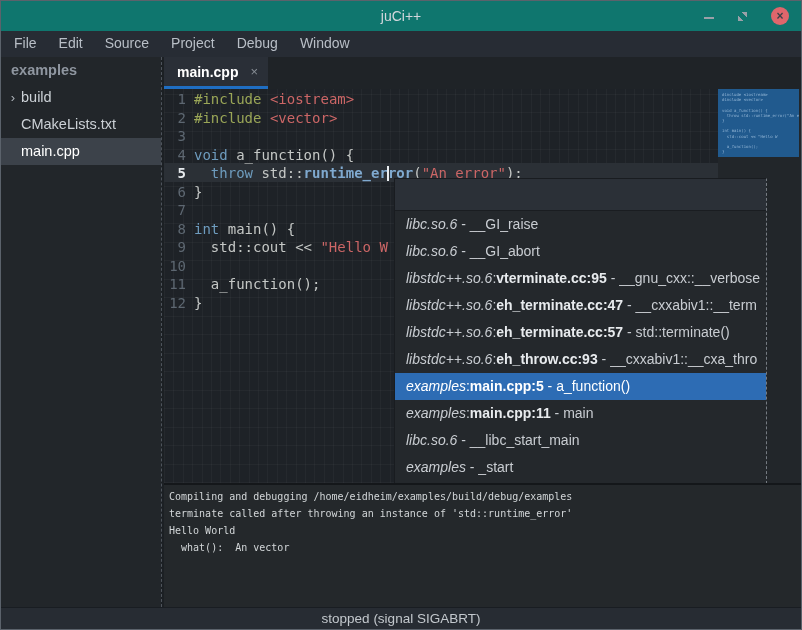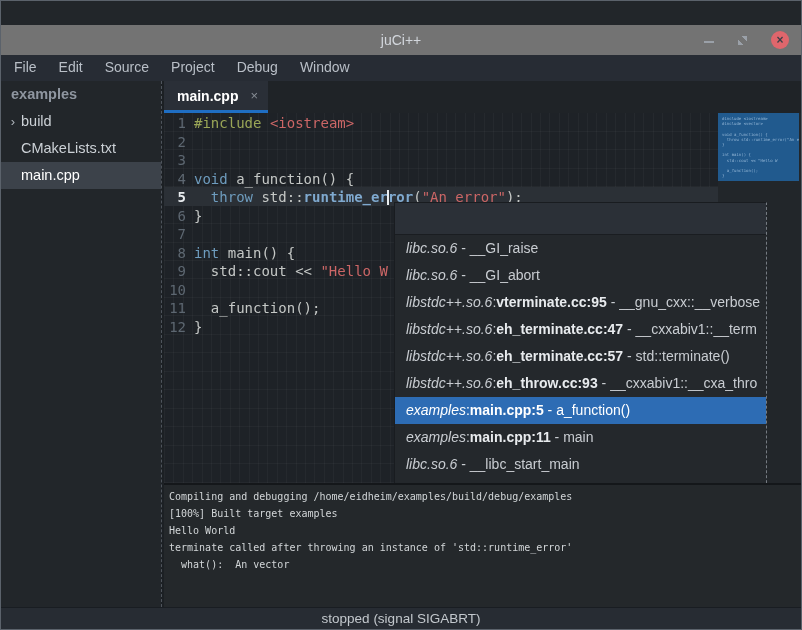--- a/index.html
+++ b/index.html
@@ -2,21 +2,21 @@
 <html><head>
 <meta charset="utf-8">
 <style>
   * { box-sizing: border-box; margin: 0; padding: 0; }
   html,body { width:802px; height:630px; overflow:hidden; }
   body { font-family:"Liberation Sans", sans-serif; background:#15181b; }
   .window { position:absolute; inset:0; border:1px solid #5b626b; background:#22262a;
             display:flex; flex-direction:column; }
 
   
-  .titlebar { height:30px; background:#737373; position:relative; flex:0 0 auto;margin-top:24px; }
+  .titlebar { height:30px; background:#0f766e; position:relative; flex:0 0 auto; }
   .title { position:absolute; left:0; right:0; top:0; height:30px; line-height:30px;
            text-align:center; color:#d3d7dd; font-size:14px; }
   .winctrls { position:absolute; right:12px; top:0; height:30px; display:flex; align-items:center; gap:24px; }
   .btn-min { width:10px; height:2px; background:#9aa0a8; margin-top:4px; cursor:pointer; }
   .btn-restore { width:9px; height:9px; cursor:pointer;
       background:linear-gradient(45deg,#9aa0a8 28%,transparent 28%,transparent 72%,#9aa0a8 72%); }
   .btn-close { width:18px; height:18px; border-radius:50%; background:#df666c; color:#3c4149;
       font-size:12px; font-weight:bold; line-height:18px; text-align:center; cursor:pointer; }
 
   
@@ -140,21 +140,21 @@
           <span class="tab-label">main.cpp</span>
           <span class="tab-close">×</span>
         </div>
       </div>
 
       <div class="editor">
         <div class="grid"></div>
         <div class="cur-line"></div>
         <div class="code" id="code-area">
             <div class="cline"><span class="lnum">1</span><span class="lbody"><span class="tok-pp">#include</span><span class="tok-txt"> </span><span class="tok-str">&lt;iostream&gt;</span></span></div>
-            <div class="cline"><span class="lnum">2</span></div>
+            <div class="cline"><span class="lnum">2</span><span class="lbody"><span class="tok-pp">#include</span><span class="tok-txt"> </span><span class="tok-str">&lt;vector&gt;</span></span></div>
             <div class="cline"><span class="lnum">3</span><span class="lbody"></span></div>
             <div class="cline"><span class="lnum">4</span><span class="lbody"><span class="tok-kw">void</span><span class="tok-txt"> a_function() {</span></span></div>
             <div class="cline"><span class="lnum cur">5</span><span class="lbody"><span class="tok-txt">  </span><span class="tok-kw">throw</span><span class="tok-txt"> std::</span><span class="tok-kwb">runtime_er</span><span class="caret"></span><span class="tok-kwb">ror</span><span class="tok-txt">(</span><span class="tok-str">"An error"</span><span class="tok-txt">);</span></span></div>
             <div class="cline"><span class="lnum">6</span><span class="lbody"><span class="tok-txt">}</span></span></div>
             <div class="cline"><span class="lnum">7</span><span class="lbody"></span></div>
             <div class="cline"><span class="lnum">8</span><span class="lbody"><span class="tok-kw">int</span><span class="tok-txt"> main() {</span></span></div>
             <div class="cline"><span class="lnum">9</span><span class="lbody"><span class="tok-txt">  std::cout &lt;&lt; </span><span class="tok-str">"Hello W</span></span></div>
             <div class="cline"><span class="lnum">10</span><span class="lbody"></span></div>
             <div class="cline"><span class="lnum">11</span><span class="lbody"><span class="tok-txt">  a_function();</span></span></div>
             <div class="cline"><span class="lnum">12</span><span class="lbody"><span class="tok-txt">}</span></span></div>
@@ -178,25 +178,26 @@
           <div id="popup-rows">
               <div class="popup-row"><span class="it">libc.so.6</span><span> - __GI_raise</span></div>
               <div class="popup-row"><span class="it">libc.so.6</span><span> - __GI_abort</span></div>
               <div class="popup-row"><span class="it">libstdc++.so.6</span><span>:</span><span class="bd">vterminate.cc:95</span><span> - __gnu_cxx::__verbose</span></div>
               <div class="popup-row"><span class="it">libstdc++.so.6</span><span>:</span><span class="bd">eh_terminate.cc:47</span><span> - __cxxabiv1::__term</span></div>
               <div class="popup-row"><span class="it">libstdc++.so.6</span><span>:</span><span class="bd">eh_terminate.cc:57</span><span> - std::terminate()</span></div>
               <div class="popup-row"><span class="it">libstdc++.so.6</span><span>:</span><span class="bd">eh_throw.cc:93</span><span> - __cxxabiv1::__cxa_thro</span></div>
               <div class="popup-row selected"><span class="it">examples</span><span>:</span><span class="bd">main.cpp:5</span><span> - a_function()</span></div>
               <div class="popup-row"><span class="it">examples</span><span>:</span><span class="bd">main.cpp:11</span><span> - main</span></div>
               <div class="popup-row"><span class="it">libc.so.6</span><span> - __libc_start_main</span></div>
+              <div class="popup-row"><span class="it">examples</span><span> - _start</span></div>
             </div>
         </div>
       </div>
 
-      <div class="terminal" id="terminal"><div>Compiling and debugging /home/eidheim/examples/build/debug/examples</div><div>[100%] Built target examples</div><div>Hello World</div><div>terminate called after throwing an instance of 'std::runtime_error'</div><div>  what():  An vector</div></div>
+      <div class="terminal" id="terminal"><div>Compiling and debugging /home/eidheim/examples/build/debug/examples</div><div>terminate called after throwing an instance of 'std::runtime_error'</div><div>Hello World</div><div>  what():  An vector</div></div>
 
     </div>
   </div>
 
   <div class="statusbar">
     <span class="status-center">stopped (signal SIGABRT)</span>
   </div>
 
 </div>
 

